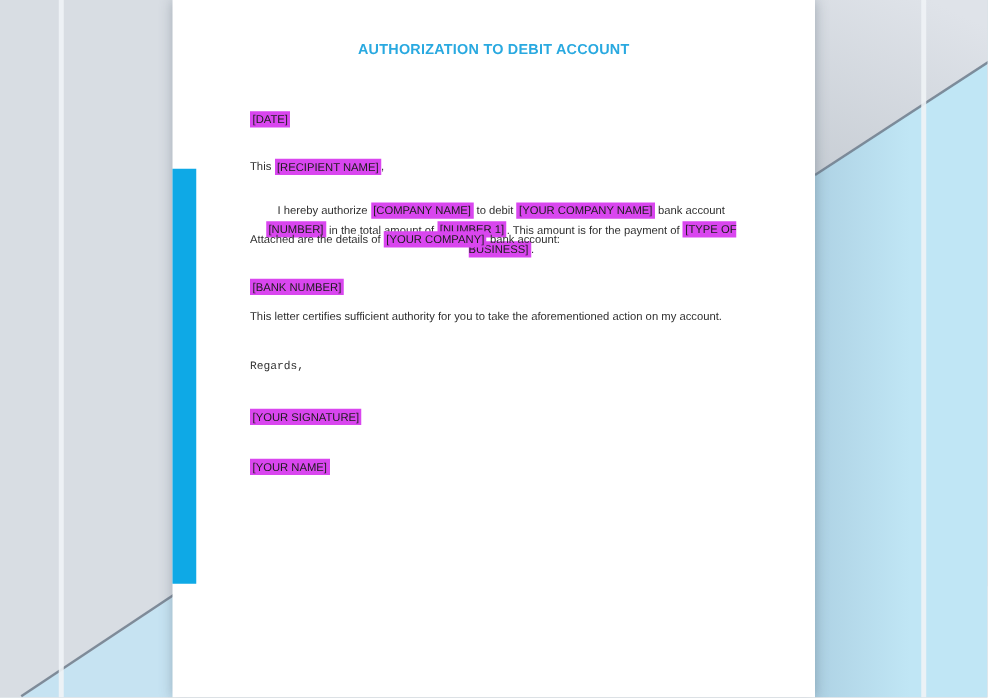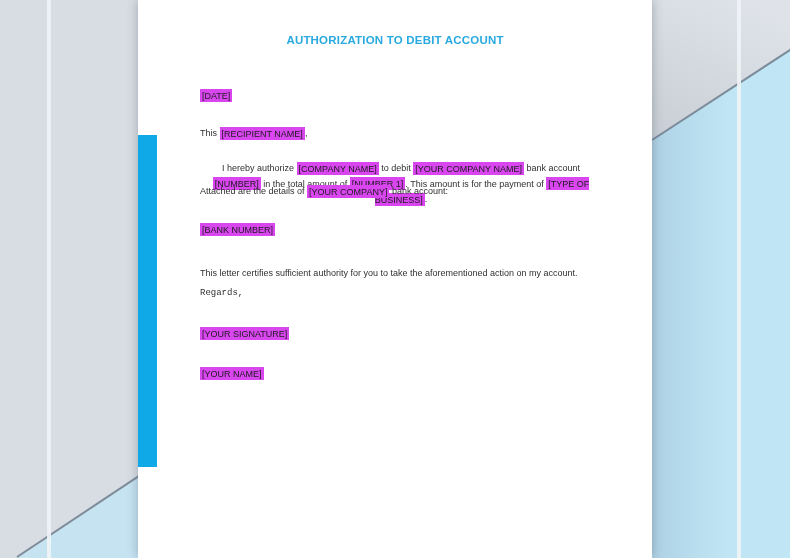--- a/index.html
+++ b/index.html
@@ -70,21 +70,21 @@
   .hl {
     background: #d946ef;
     color: #1c1c1c;
     padding: 1.5px 2px;
   }
   .t-date      { top: 88px; }
   .t-salute    { top: 126px; }
   .t-para      { top: 152px; }
   .t-attached  { top: 184px; }
   .t-bank      { top: 222px; }
-  .t-certify   { top: 266px; text-align: right; }
+  .t-certify   { top: 246px; text-align: right; }
   .t-regards   { top: 286px; font-family: Liberation Mono, monospace; }
   .t-signature { top: 326px; }
   .t-name      { top: 366px; }
 </style>
 </head>
 <body>
 
 <div class="stage">
 
   <div class="bg-base"></div>

